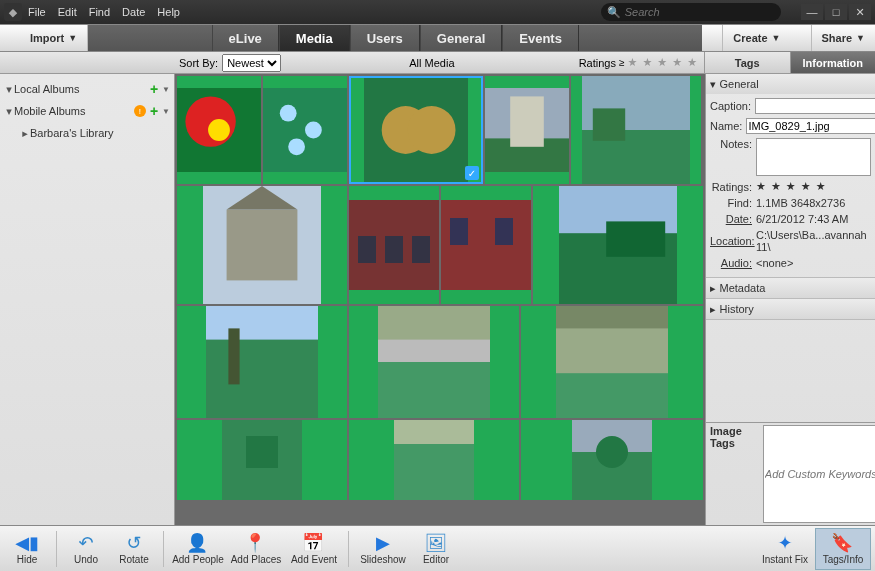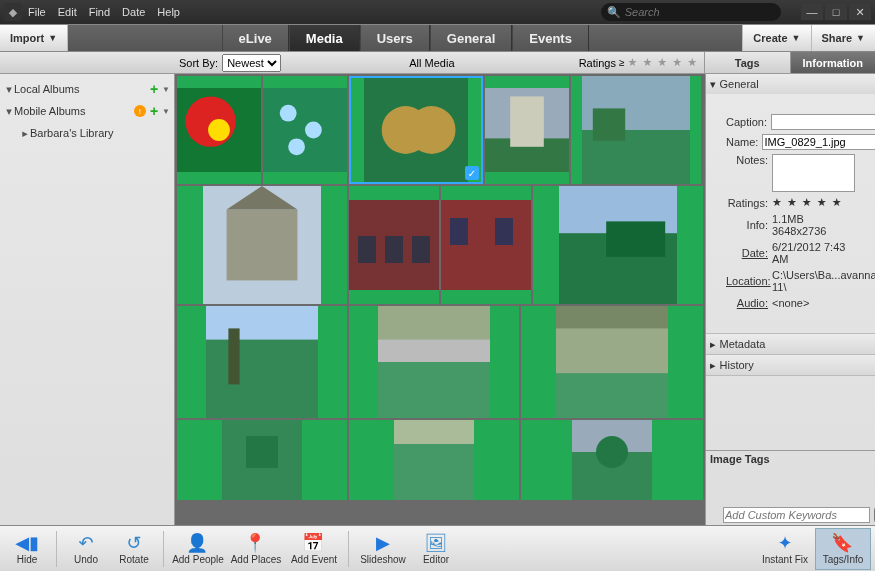--- a/index.html
+++ b/index.html
@@ -11,21 +11,21 @@
   .titlebar .menu { display: flex; gap: 12px; }
   .titlebar .menu span { cursor: default; }
   .titlebar .spacer { flex: 1; }
   .titlebar .search { background: #1a1a1a; border-radius: 10px; width: 180px; height: 18px; display:flex; align-items:center; padding:0 6px; gap:4px;}
   .titlebar .search input { background: transparent; border: none; color: #aaa; width: 100%; font-style: italic; outline:none;}
   .titlebar .winbtns { display:flex; gap:2px; margin-left: 20px;}
   .titlebar .winbtn { width: 22px; height: 16px; background:#3a3a3a; display:flex;align-items:center;justify-content:center;color:#ccc;}
 
   
   .toolbar { height: 28px; background: linear-gradient(#fdfdfd,#d8d8d8); border-top:1px solid #888; border-bottom:1px solid #888; display:flex; align-items:stretch;}
-  .toolbar .btn { padding: 0 10px; display:flex; align-items:center; font-size:13px; font-weight:bold; color:#333; border-right:1px solid #bbb; gap:4px;}
+  .toolbar .btn { padding: 0 10px; display:flex; align-items:center; font-size:13px; font-weight:bold; color:#333; border-right:1px solid #bbb; gap:4px;margin-left:20px;}
   .toolbar .tabs { flex:1; display:flex; justify-content:center; align-items:stretch; background:linear-gradient(#666,#555);}
   .toolbar .tabs .tab { padding: 0 16px; display:flex; align-items:center; color:#eee; font-size:13px; font-weight:bold; border-left:1px solid #444; border-right:1px solid #333;}
   .toolbar .tabs .tab.active { background: linear-gradient(#3a3a3a,#2a2a2a); color:#fff;}
   .toolbar .right { display:flex; }
   .toolbar .right .btn { border-left:1px solid #bbb; border-right:none;}
 
   
   .subbar { height: 22px; background: linear-gradient(#e8e8e8,#cfcfcf); display:flex; align-items:stretch; border-bottom:1px solid #999;}
   .subbar .left { width: 175px; display:flex;margin-top:32px;}
   .subbar .left .subtab { flex:1; display:flex; justify-content:center; align-items:center; font-weight:bold; color:#333; border-right:1px solid #999;}
@@ -52,29 +52,29 @@
 
   .grid { flex:1; background:#6a6a6a; overflow:hidden; display:flex; flex-wrap:wrap; align-content:flex-start; gap:2px; padding:2px;}
   .thumb { background:#2a5; position:relative; }
   .thumb svg { width:100%; height:100%; display:block;}
   .thumb .check { position:absolute; bottom:2px; right:2px; width:14px;height:14px;background:#3af;border-radius:2px;display:flex;align-items:center;justify-content:center;color:#fff;font-size:10px;}
   
 
   .info { width:170px; background:linear-gradient(#e8e8e8,#dedede); border-left:1px solid #999; display:flex; flex-direction:column; overflow:hidden;}
   .info .sect { border-bottom:1px solid #bbb;}
   .info .sect-hdr { height:20px; display:flex; align-items:center; padding:0 4px; background:linear-gradient(#ececec,#d8d8d8); color:#333; gap:4px;}
-  .info .sect-body { padding:20px;}
+  .info .sect-body { padding:4px;}
   .info .fld { display:flex; align-items:center; margin-bottom:4px; gap:4px;}
   .info .fld label { width:42px; text-align:right; color:#333;}
   .info .fld .val { flex:1; color:#333;}
   .info .fld .lnk { text-decoration:underline;}
   .info .fld input, .info .fld textarea { flex:1; border:1px solid #999; background:#fff; font-size:11px; padding:1px;}
   .info .fld textarea { height:38px; resize:none;}
   .stars { color:#999; letter-spacing:1px;}
-  .info .imgtags { border-top:1px solid #999; flex:1; display:flex; flex-direction:column;justify-content:space-between;}
+  .info .imgtags { border-top:1px solid #999; flex:1; display:flex; flex-direction:row;}
   .info .imgtags .hdr { height:18px; padding:2px 4px; font-weight:bold; color:#333;}
   .info .imgtags .addrow { display:flex; padding:2px 17px; gap:4px;}
   .info .imgtags .addrow input { flex:1; border:1px solid #999; font-style:italic; color:#888; padding:1px;}
   .info .imgtags .addrow button { width:40px; font-size:10px;}
   .info .imgtags .tagitem { display:flex; align-items:center; padding:4px 6px; gap:6px; color:#333;}
   .info .imgtags .tagicon { width:14px;height:14px;background:#5ad;border-radius:2px;}
 
   
   .bottombar { height:46px; background:linear-gradient(#f4f4f4,#d8d8d8); border-top:1px solid #888; display:flex; align-items:center; padding:0 4px; gap:2px;}
   .bottombar .tool { display:flex; flex-direction:column; align-items:center; justify-content:center; width:46px; height:42px; color:#333; gap:0;}
@@ -310,21 +310,21 @@
           </div>
         <div class="fld" style="align-items:flex-start;">
             <label>Notes:</label>
             <textarea style=""></textarea>
           </div>
         <div class="fld">
             <label>Ratings:</label>
             <span class="val stars">★ ★ ★ ★ ★</span>
           </div>
         <div class="fld">
-            <label>Info:</label>
+            <label>Find:</label>
             <span class="val">1.1MB  3648x2736</span>
           </div>
         <div class="fld">
             <label class="lnk">Date:</label>
             <span class="val">6/21/2012 7:43 AM</span>
           </div>
         <div class="fld">
             <label class="lnk">Location:</label>
             <span class="val">C:\Users\Ba...avannah 11\</span>
           </div>

